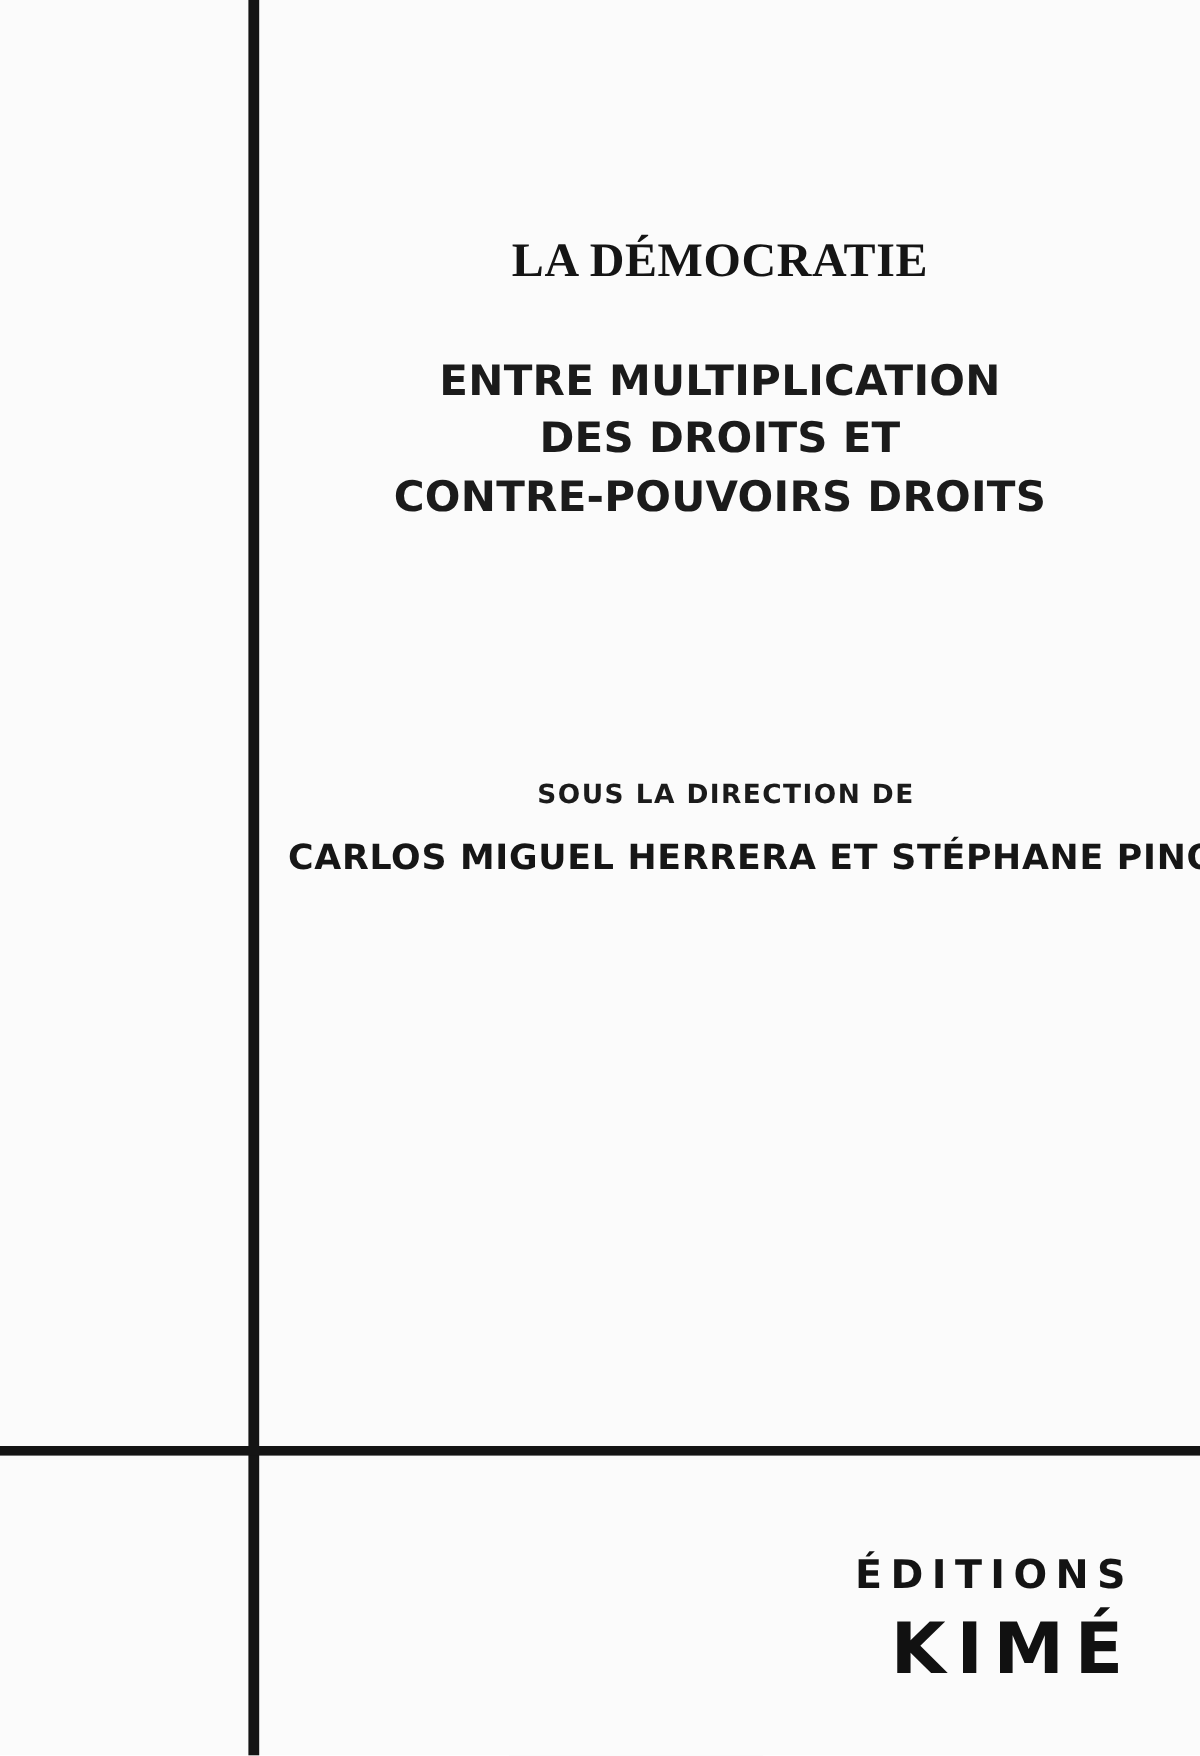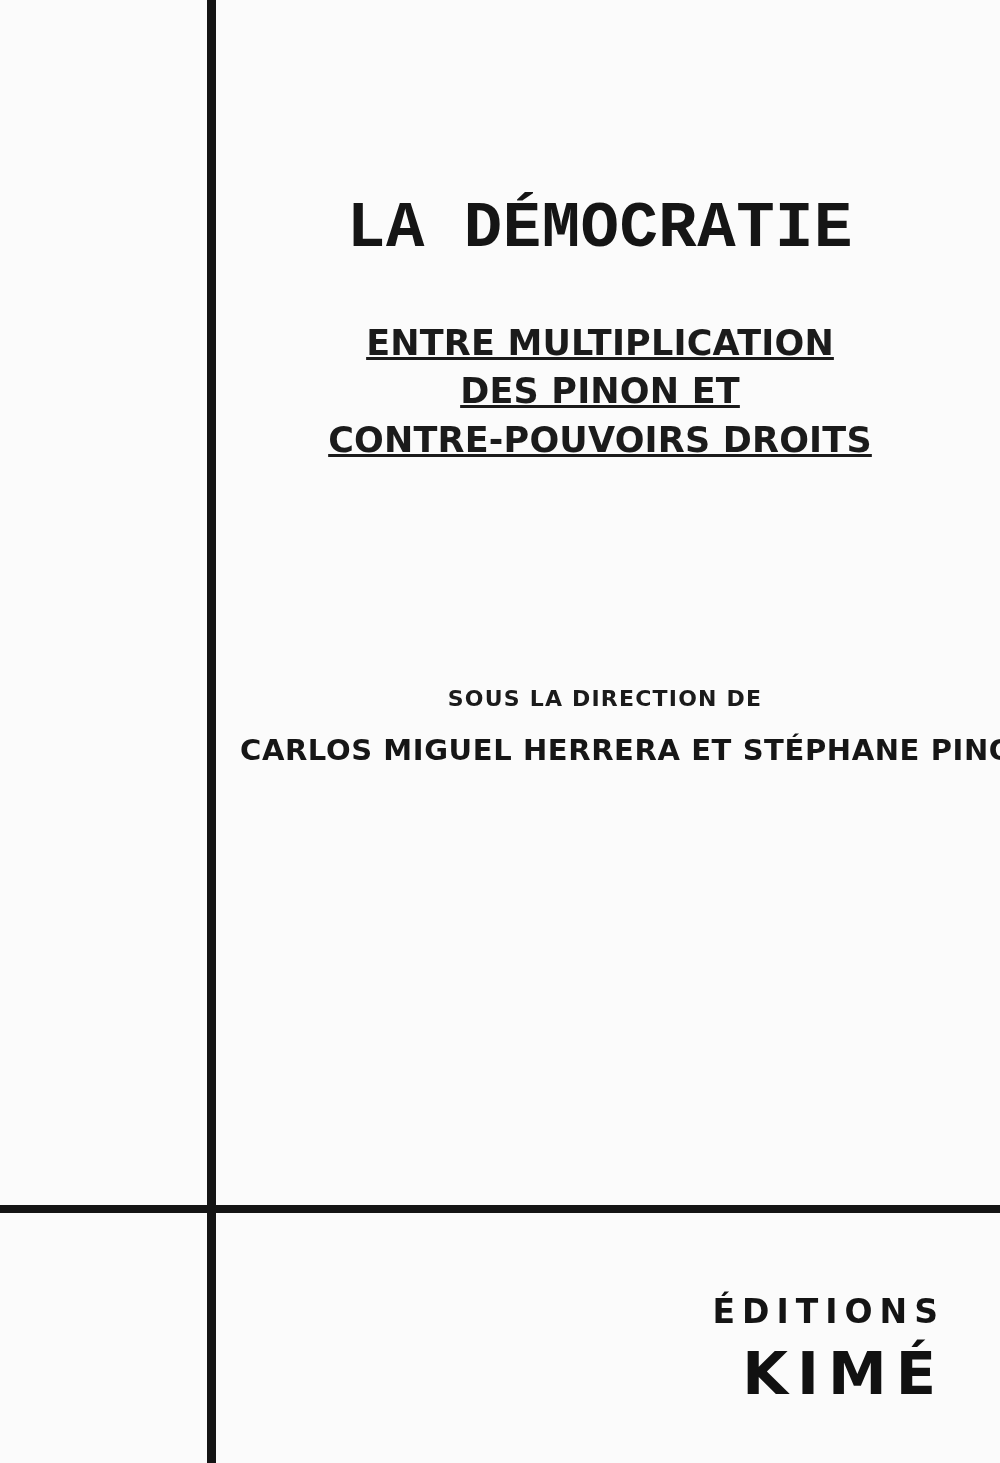--- a/index.html
+++ b/index.html
@@ -41,49 +41,48 @@
 
   
   .title-block {
     position: absolute;
     left: 240px;
     top: 196px;
     width: 720px;
     text-align: center;
   }
   .main-title {
-    font-family: Liberation Mono, monospace;
+    font-family: Liberation Serif, serif;
     font-weight: bold;
-    font-size: 64px;
+    font-size: 40px;
     line-height: 1.05;
     letter-spacing: 0.5px;
     color: #151515;
     margin: 0;
     white-space: nowrap;
   }
   .subtitle {
     margin: 56px 0 0 0;
     font-family: "DejaVu Sans", sans-serif;
     font-weight: bold;
     font-size: 35px;
     line-height: 1.38;
     letter-spacing: 0.2px;
     color: #1b1b1b;
-    text-decoration: underline;
   }
   .subtitle .line {
     display: block;
     white-space: nowrap;
   }
 
   
   .editors-block {
     position: absolute;
     left: 240px;
-    top: 686px;
+    top: 650px;
     width: 730px;
     text-align: center;
   }
   .dir-label {
     font-family: "DejaVu Sans", sans-serif;
     font-weight: bold;
     font-size: 22px;
     letter-spacing: 1.2px;
     color: #1b1b1b;
   }
@@ -125,21 +124,21 @@
 
 <div id="cover">
 
   <div class="vrule"></div>
   <div class="hrule"></div>
 
   <div class="title-block">
     <h1 class="main-title">LA DÉMOCRATIE</h1>
     <div class="subtitle">
       <span class="line">ENTRE MULTIPLICATION</span>
-      <span class="line">DES PINON ET</span>
+      <span class="line">DES DROITS ET</span>
       <span class="line">CONTRE-POUVOIRS DROITS</span>
     </div>
   </div>
 
   <div class="editors-block">
     <div class="dir-label">SOUS LA DIRECTION DE</div>
     <div class="editors-names">CARLOS MIGUEL HERRERA ET STÉPHANE PINON</div>
   </div>
 
   <div class="publisher">

